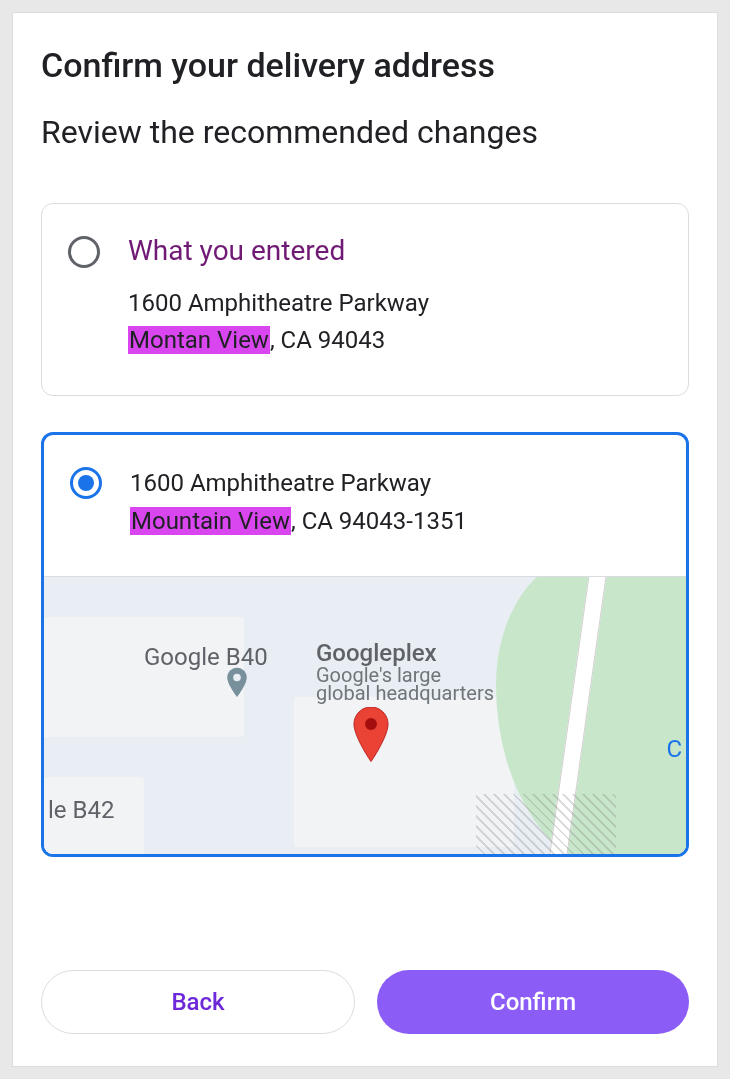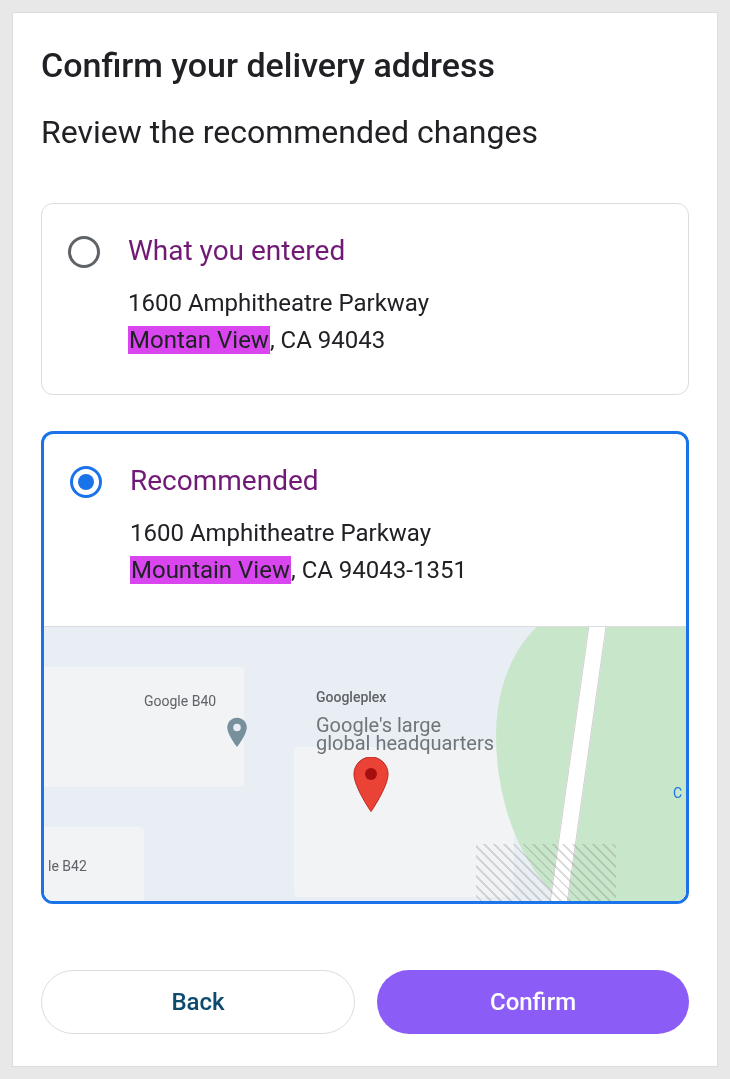--- a/index.html
+++ b/index.html
@@ -119,21 +119,21 @@
       border-left: 1px solid #d0d0d0;
       border-right: 1px solid #d0d0d0;
     }
     .map-building {
       position: absolute;
       background: #f1f3f4;
       border-radius: 4px;
     }
     .map-label {
       position: absolute;
-      font-size: 14px;
+      font-size: 24px;
       color: #5f6368;
       font-weight: 400;
       white-space: nowrap;
     }
     .map-sublabel {
       position: absolute;
       font-size: 20px;
       color: #70757a;
       line-height: 1.2;
     }
@@ -158,21 +158,21 @@
       height: 64px;
       border-radius: 32px;
       font-size: 24px;
       font-weight: 500;
       cursor: pointer;
       border: none;
       font-family: inherit;
     }
     .btn-back {
       background: #fff;
-      color: #0c4a6e;
+      color: #6d28d9;
       border: 1px solid #dadce0;
     }
     .btn-confirm {
       background: #8b5cf6;
       color: #fff;
     }
     .map-hatch {
       position: absolute;
       right: 70px;
       bottom: 0;
@@ -202,21 +202,20 @@
         <div class="address-line">1600 Amphitheatre Parkway</div>
         <div class="address-line"><span class="highlight">Montan View</span><span>, CA 94043</span></div>
       </div>
     </div>
   </div>
 
   <div class="option-card selected">
     <div class="option-body">
       <div class="radio selected"></div>
       <div class="option-content">
-        <div class="option-label">Recommended</div>
         <div class="address-line">1600 Amphitheatre Parkway</div>
         <div class="address-line"><span class="highlight">Mountain View</span><span>, CA 94043-1351</span></div>
       </div>
     </div>
     <div class="map-container">
       <div class="map-building" style="left:-20px; top:40px; width:220px; height:120px;"></div>
       <div class="map-building" style="left:-20px; top:200px; width:120px; height:90px;"></div>
       <div class="map-building" style="left:250px; top:120px; width:220px; height:150px;"></div>
       <div class="map-green"></div>
       <div class="map-road"></div>

